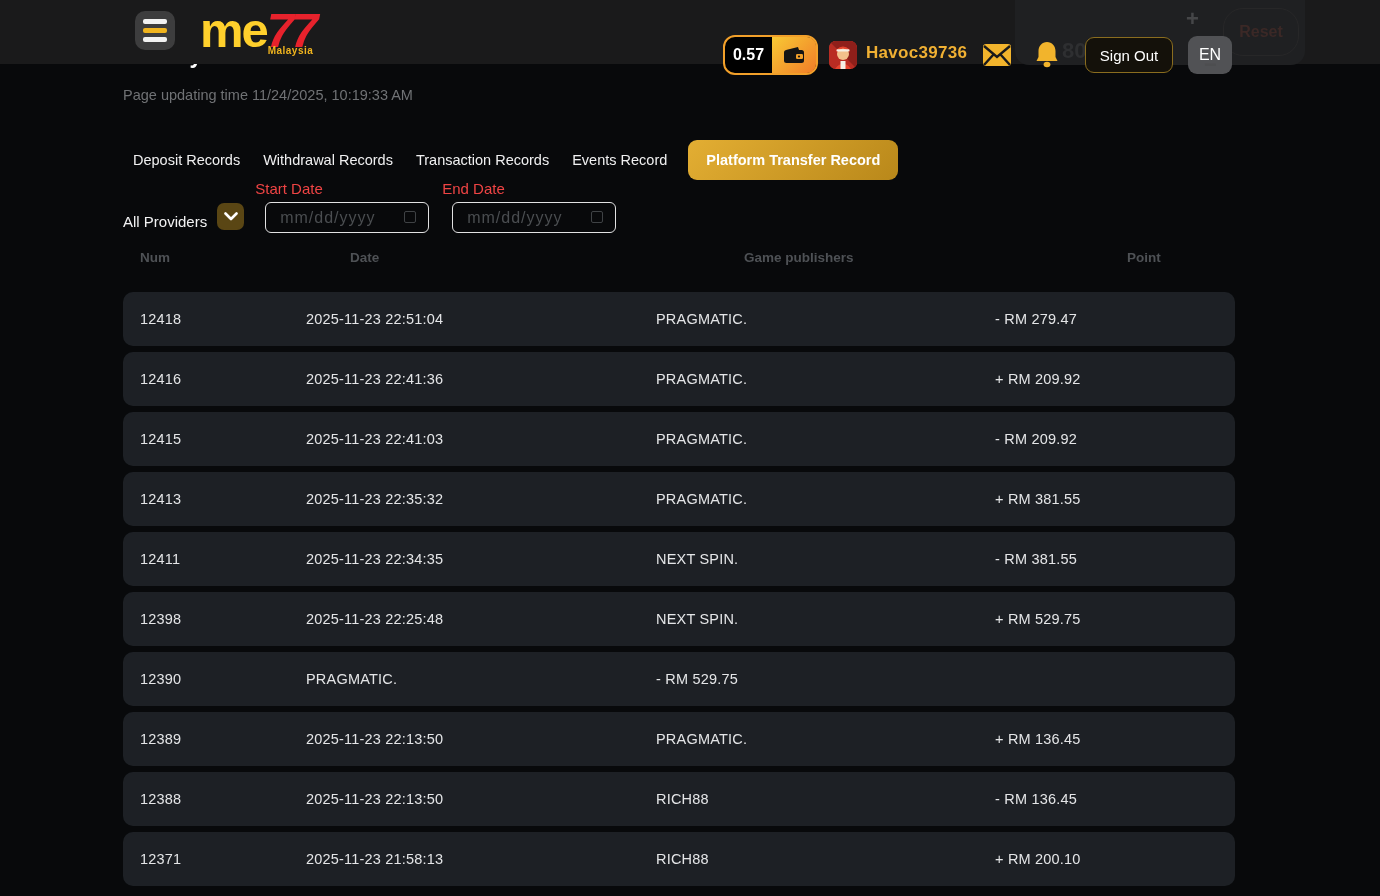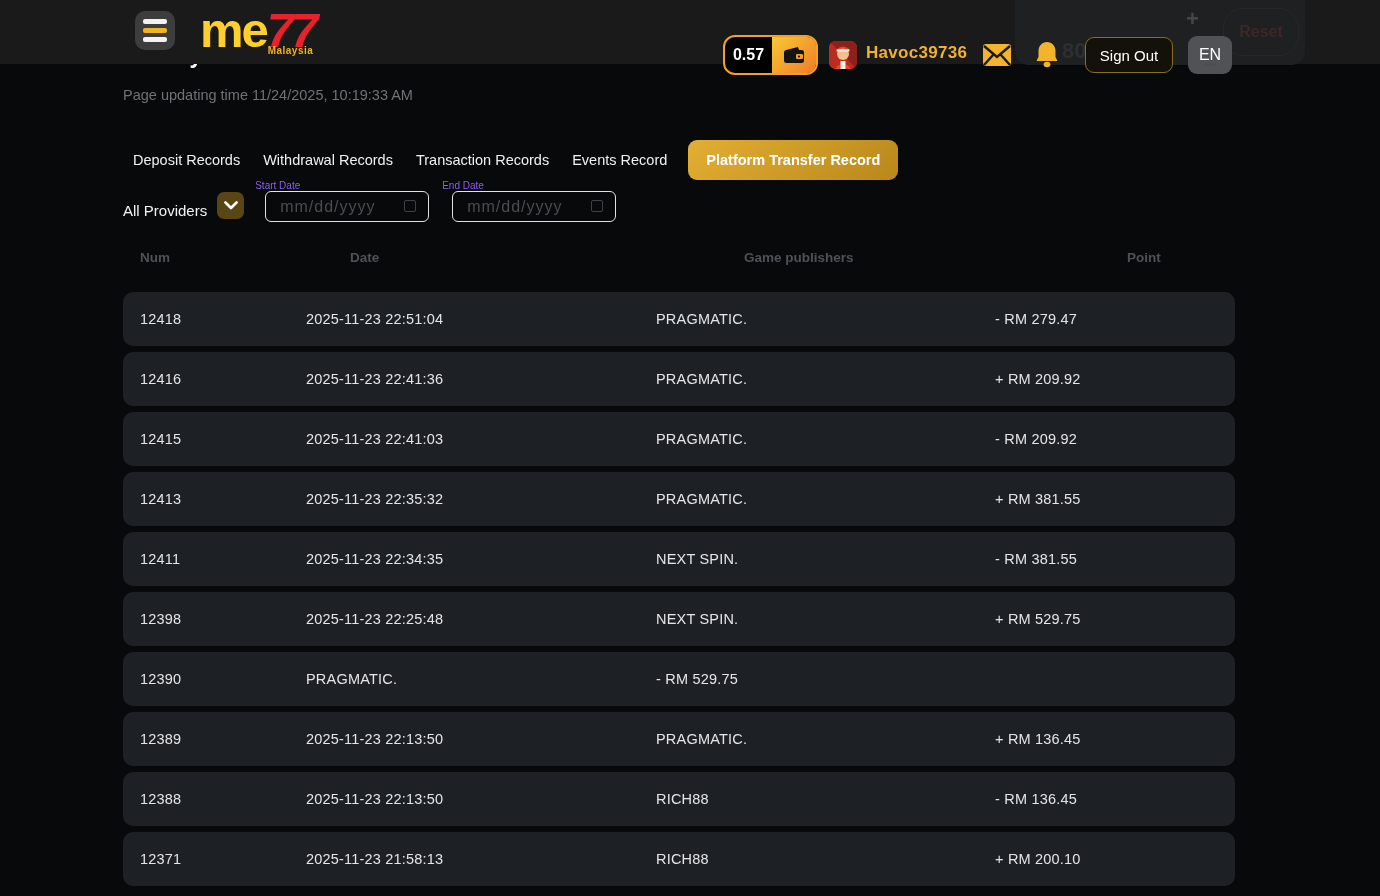--- a/index.html
+++ b/index.html
@@ -118,21 +118,21 @@
 
   .filters { position:absolute; left:0; top:180px; display:flex; align-items:flex-end; }
   .provider-group { display:flex; align-items:flex-end; margin-bottom:3px; }
   .provider-label { font-size:15px; color:#f2f2f3; margin-right:10px; }
   .provider-btn {
     width:27px; height:27px; border:none; border-radius:7px; background:#5a4614;
     display:flex; align-items:center; justify-content:center; cursor:pointer;
   }
   .date-group { margin-left:11px; width:174px; }
   .date-group.end { margin-left:13px; }
-  .date-label { font-size:10px; color:#8b5cf6; }
+  .date-label { font-size:15px; color:#ef4444; margin-bottom:5px; }
   .date-input-wrap {
     position:relative; height:31px;
     border:1px solid #e2e2e3; border-radius:6px; background:transparent;
     display:flex; align-items:center;margin-left:10px;
   }
   .date-input {
     background:transparent; border:none; outline:none; color:#55585c;
     font-size:16px; font-family:inherit; width:120px; margin-left:14px; letter-spacing:1px;
   }
   .date-input::placeholder { color:#4a4d50; }

